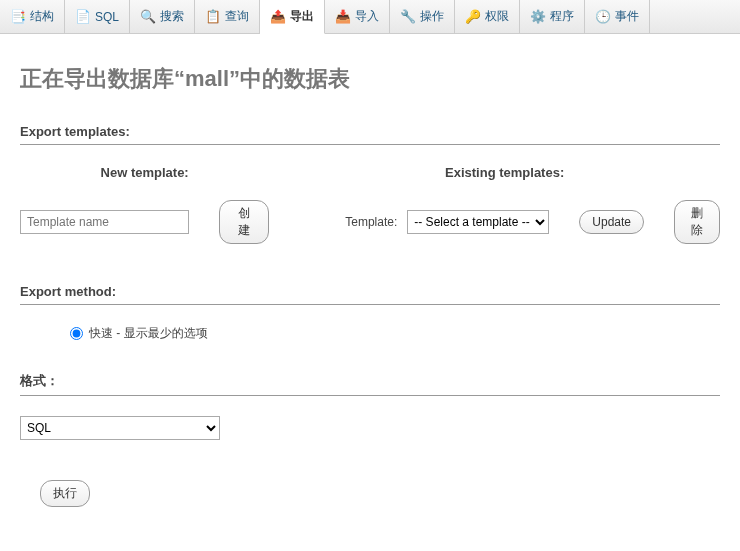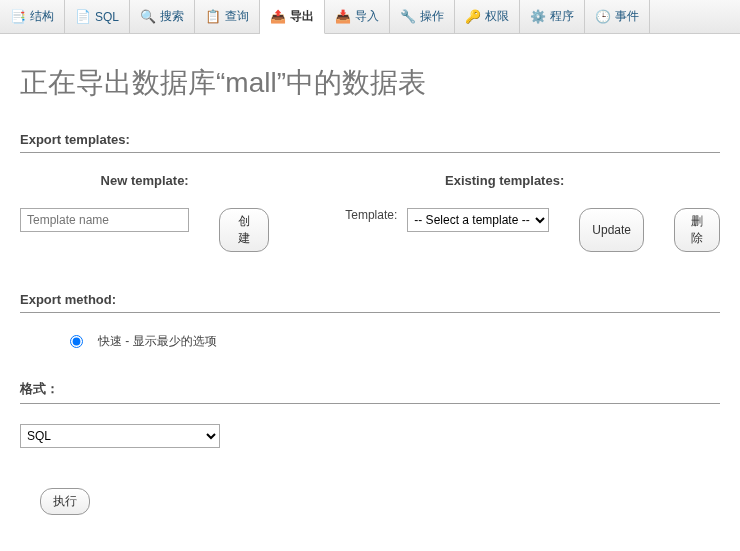--- a/index.html
+++ b/index.html
@@ -38,22 +38,22 @@
       height: 16px;
       display: inline-flex;
       align-items: center;
       justify-content: center;
       font-size: 13px;
     }
     .content {
       padding: 20px;
     }
     h1 {
-      font-size: 28px;
-      font-weight: normal;
+      font-size: 22px;
+      font-weight: bold;
       color: #777;
       margin: 10px 0 30px 0;
     }
     .section-title {
       font-size: 13px;
       font-weight: bold;
       color: #444;
       border-bottom: 1px solid #999;
       padding-bottom: 5px;
       margin-bottom: 20px;
@@ -71,20 +71,21 @@
     }
     .col-heading {
       font-size: 13px;
       font-weight: bold;
       color: #444;
       margin-bottom: 20px;
       text-align: center;
     }
     .form-row {
       display: flex;
+      align-items: center;
       gap: 10px;
     }
     .form-row.right-row {
       padding-left: 20px;
     }
     input[type="text"] {
       height: 24px;
       padding: 2px 6px;
       border: 1px solid #aaa;
       font-size: 12px;
@@ -108,21 +109,21 @@
       color: #333;
       margin-left: 20px;
     }
     .radio-group {
       padding-left: 50px;
       margin-bottom: 30px;
     }
     .radio-row {
       display: flex;
       align-items: center;
-      gap: 15px;
+      gap: 6px;
       margin-bottom: 10px;
       font-size: 12px;
       color: #444;
     }
     .radio-row input[type="radio"] {
       margin: 0;
     }
     .format-select {
       width: 200px;
       margin-bottom: 40px;

